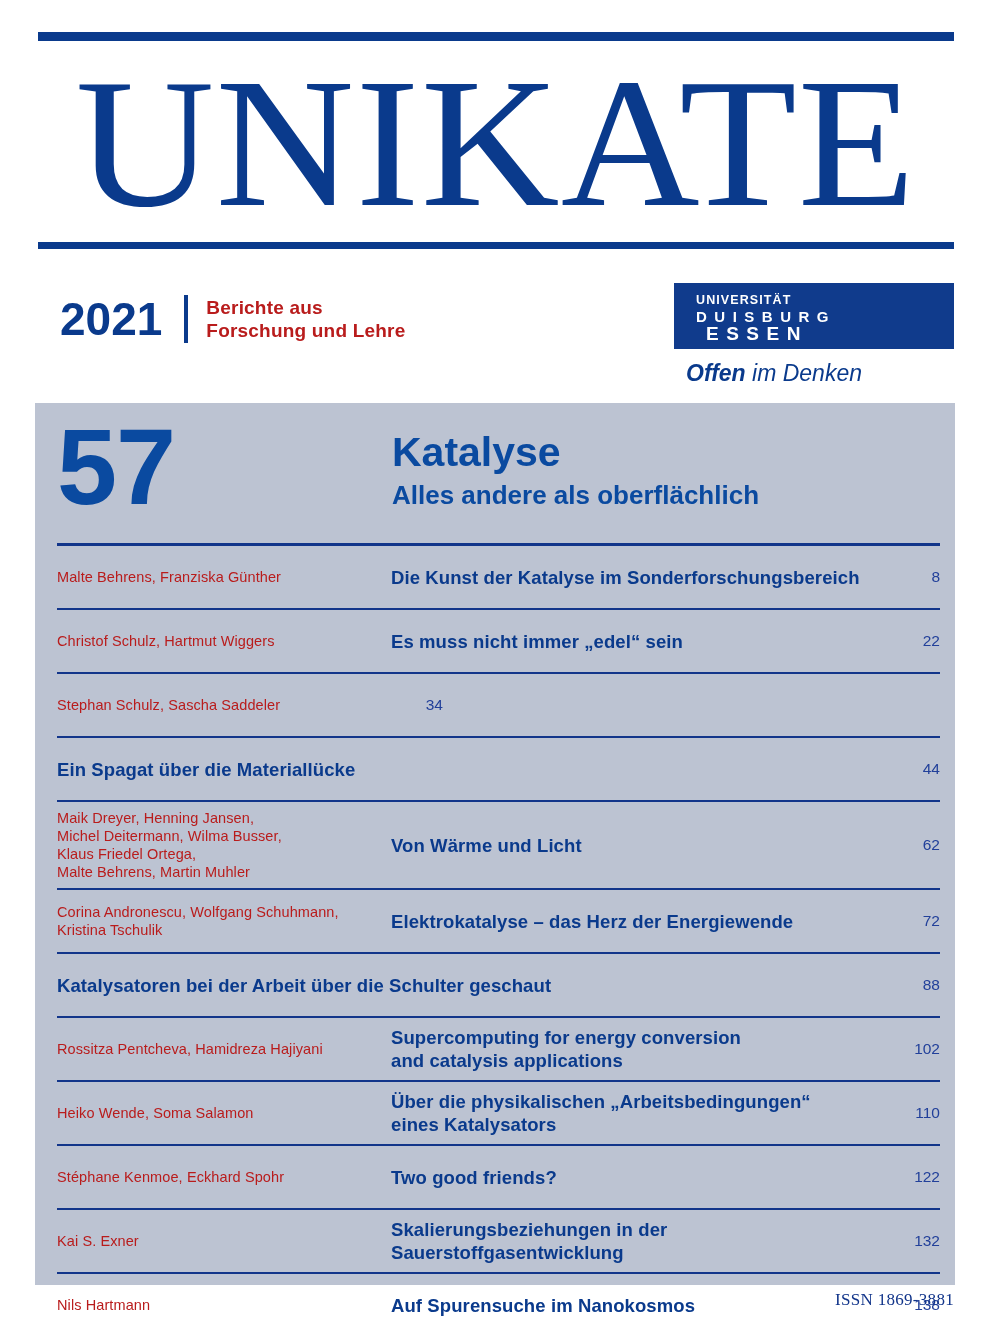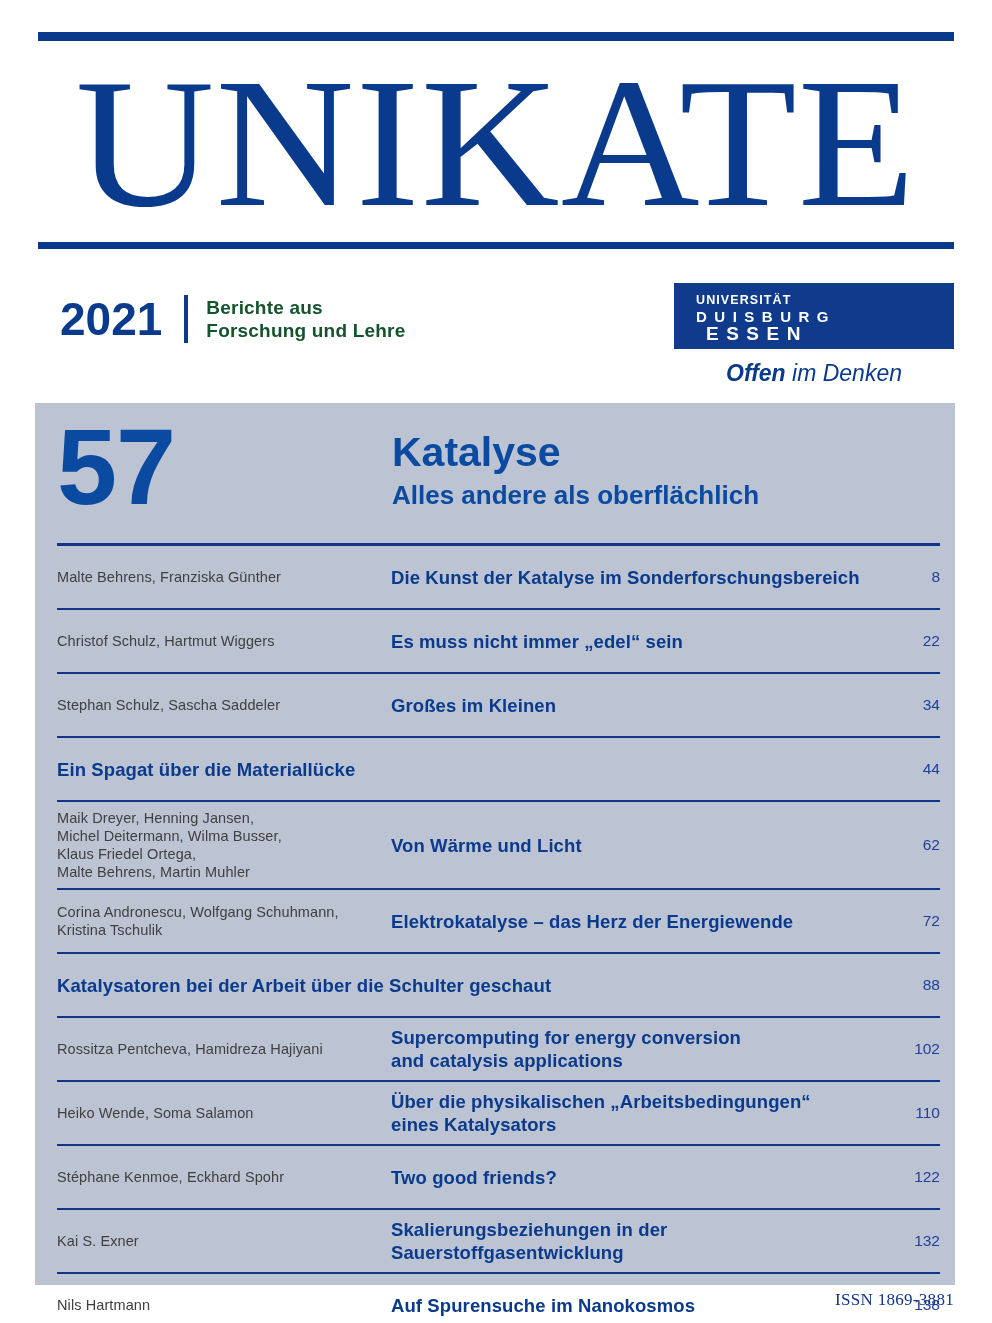--- a/index.html
+++ b/index.html
@@ -64,21 +64,21 @@
   .meta-divider {
     width: 4px;
     height: 48px;
     background: #0a3a8c;
     margin: 0 18px 0 22px;
   }
   .meta-lines {
     font-weight: 700;
     font-size: 19px;
     line-height: 23px;
-    color: #14532d;
+    color: #b91c1c;
     letter-spacing: 0.2px;
   }
 
   
   .ude-logo {
     position: absolute;
     left: 674px;
     top: 283px;
     width: 280px;
     height: 66px;
@@ -115,21 +115,20 @@
     position: absolute;
     left: 686px;
     top: 360px;
     color: #0a3a8c;
     font-size: 23px;
     font-style: italic;
     white-space: nowrap;
   }
   .ude-tagline b {
     font-weight: 700;
-    margin-left: 40px;
   }
 
   
   .panel {
     position: absolute;
     left: 35px;
     top: 403px;
     width: 920px;
     height: 882px;
     background: #bcc3d2;
@@ -183,21 +182,21 @@
     min-height: 48px;
     padding: 7px 0 7px 0;
     border-bottom: 2px solid #12358a;
   }
   .toc-authors {
     width: 334px;
     flex: 0 0 334px;
     font-family: "Liberation Sans Narrow", "Liberation Sans", sans-serif;
     font-size: 14.5px;
     line-height: 18px;
-    color: #404040;
+    color: #b91c1c;
     padding-right: 10px;
     box-sizing: border-box;
     letter-spacing: 0.1px;
   }
   .toc-title {
     flex: 1 1 auto;
     font-family: "Liberation Sans Narrow", "Liberation Sans", sans-serif;
     font-weight: 700;
     font-size: 18.5px;
     line-height: 23px;
@@ -265,21 +264,20 @@
           <div class="toc-title">Die Kunst der Katalyse im Sonderforschungsbereich</div>
           <div class="toc-page">8</div>
         </div>
         <div class="toc-row">
           <div class="toc-authors">Christof Schulz, Hartmut Wiggers</div>
           <div class="toc-title">Es muss nicht immer „edel“ sein</div>
           <div class="toc-page">22</div>
         </div>
         <div class="toc-row">
           <div class="toc-authors">Stephan Schulz, Sascha Saddeler</div>
-          <div class="toc-title">Großes im Kleinen</div>
           <div class="toc-page">34</div>
         </div>
         <div class="toc-row">
           <div class="toc-title">Ein Spagat über die Materiallücke</div>
           <div class="toc-page">44</div>
         </div>
         <div class="toc-row">
           <div class="toc-authors">Maik Dreyer, Henning Jansen,<br>Michel Deitermann, Wilma Busser,<br>Klaus Friedel Ortega,<br>Malte Behrens, Martin Muhler</div>
           <div class="toc-title">Von Wärme und Licht</div>
           <div class="toc-page">62</div>

